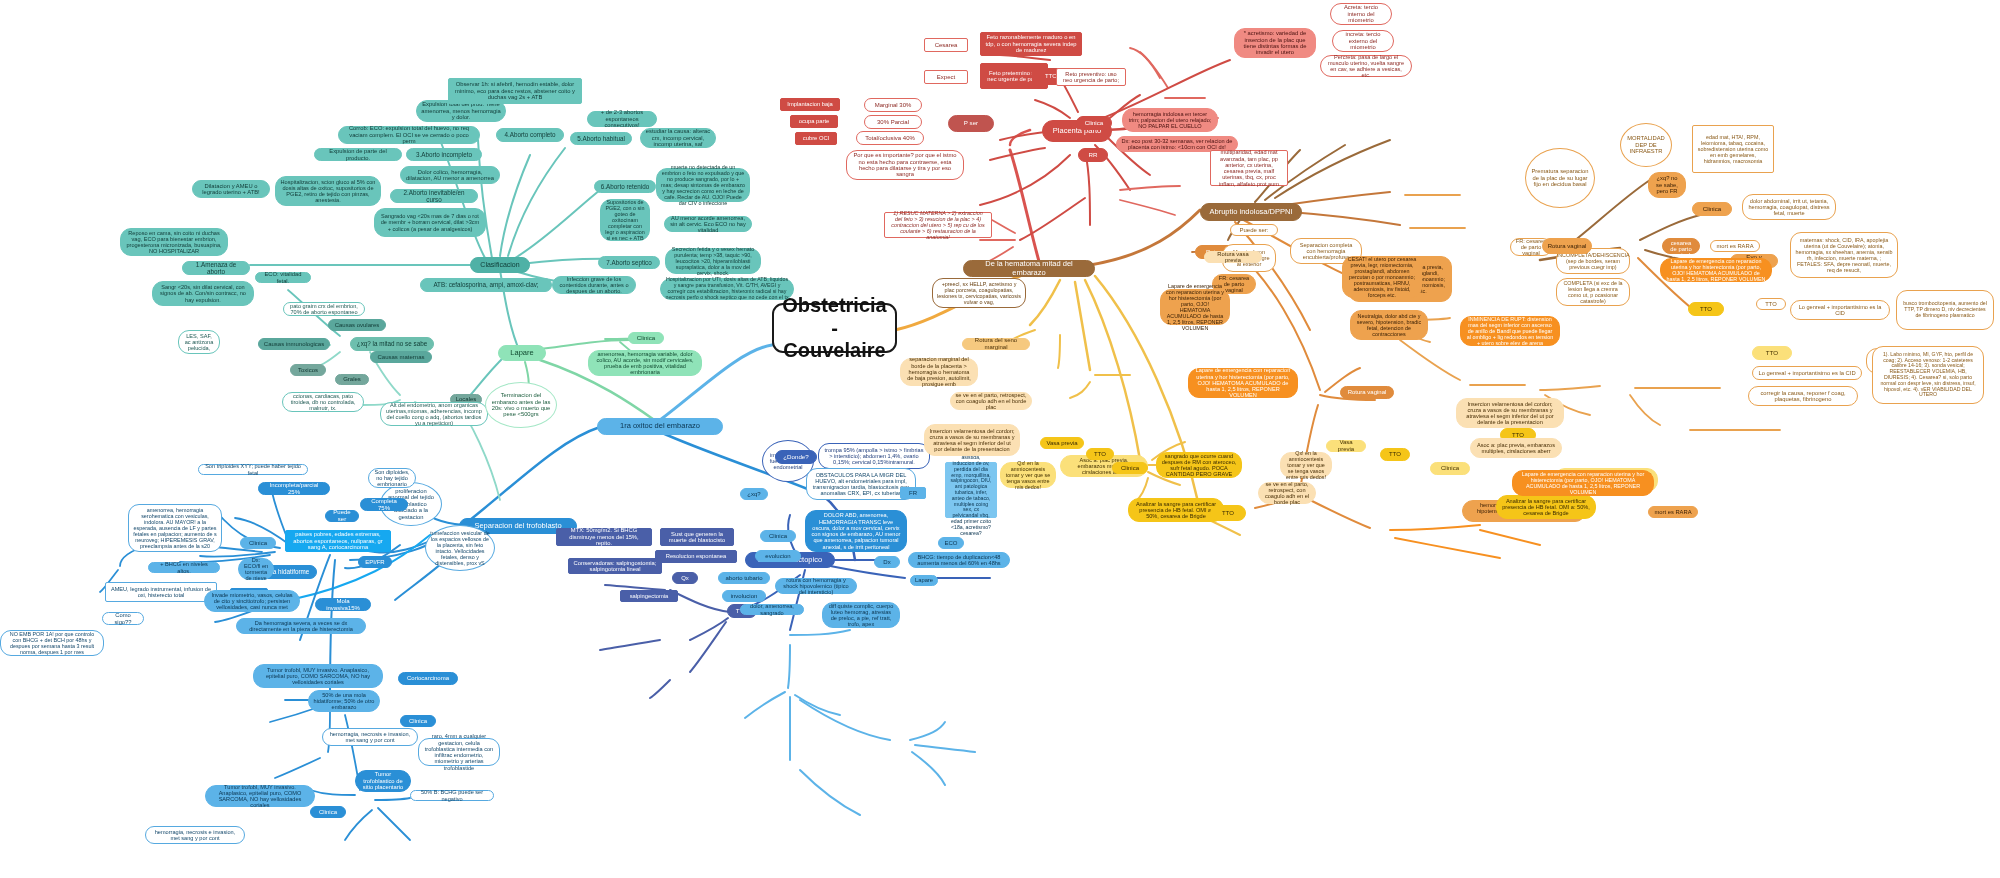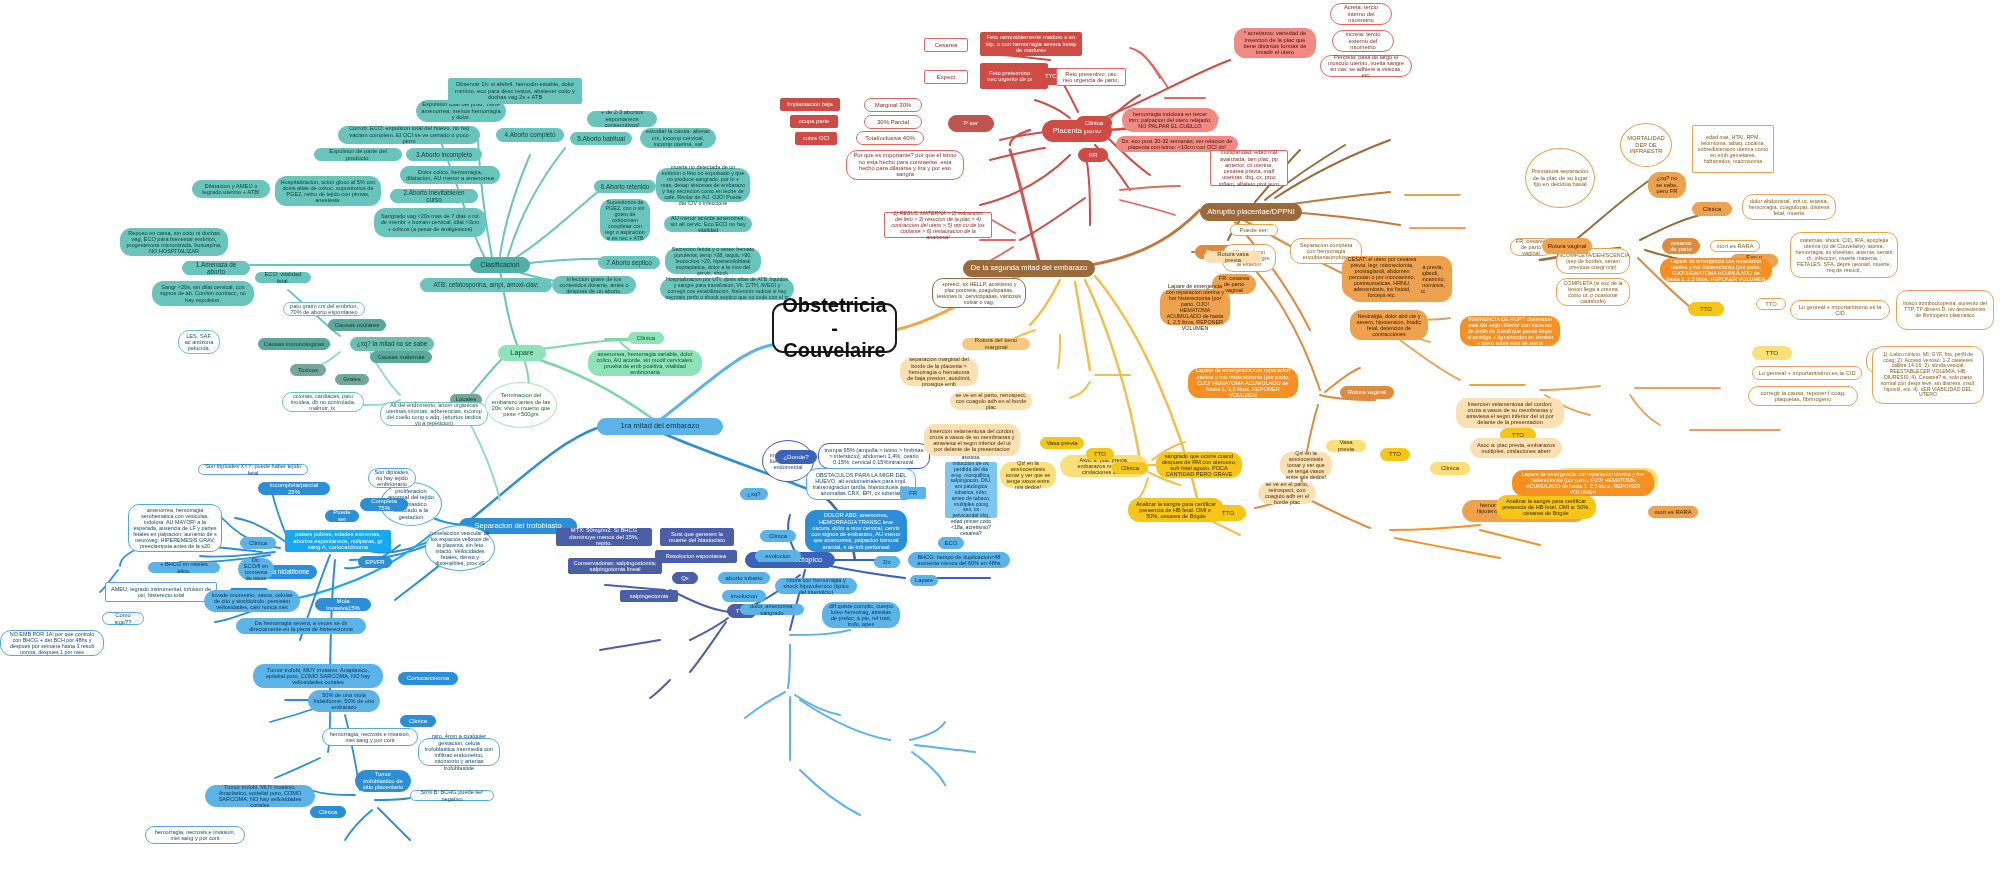--- a/index.html
+++ b/index.html
@@ -238,27 +238,27 @@
     <path d="M1540 260 C 1570 255 1600 250 1620 248" stroke="#9a6a3a" stroke-width="2.5"></path>
     <path d="M1640 240 C 1660 230 1680 220 1700 215" stroke="#9a6a3a" stroke-width="2"></path>
     <path d="M1645 250 C 1670 258 1690 262 1710 262" stroke="#9a6a3a" stroke-width="2"></path>
     <path d="M1638 258 C 1660 280 1680 300 1700 315" stroke="#e08b3c" stroke-width="2"></path>
     <path d="M1560 252 C 1590 230 1620 200 1650 180" stroke="#9a6a3a" stroke-width="2"></path>
   </g>
 </svg>
 
 <div class="node central rr" style="left:772px;top:303px;width:125px;height:50px;">Obstetricia - Couvelaire</div>
 
-<div class="node bluL pill" style="left:597px;top:418px;width:126px;height:17px;font-size:7.5px;">1ra mitad del embarazo</div>
-<div class="node brnF pill" style="left:963px;top:260px;width:132px;height:17px;font-size:7.5px;">De la segunda mitad del embarazo</div>
+<div class="node bluL pill" style="left:597px;top:418px;width:126px;height:17px;font-size:7.5px;">1ra oxitoc del embarazo</div>
+<div class="node brnF pill" style="left:963px;top:260px;width:132px;height:17px;font-size:7.5px;">De la hematoma mitad del embarazo</div>
 <div class="node grnF pill" style="left:498px;top:345px;width:48px;height:16px;font-size:7.5px;">Lapare</div>
 <div class="node bluF pill" style="left:459px;top:518px;width:118px;height:16px;font-size:7.5px;">Separacion del trofoblasto</div>
 <div class="node bluDeep pill" style="left:745px;top:552px;width:90px;height:16px;font-size:7.5px;">Embarazo ectopico</div>
 <div class="node redF rr" style="left:1042px;top:120px;width:70px;height:22px;font-size:7.5px;">Placenta parto</div>
-<div class="node brnF pill" style="left:1200px;top:203px;width:102px;height:18px;font-size:7.5px;">Abruptio placentae/DPPNI</div>
+<div class="node brnF pill" style="left:1200px;top:203px;width:102px;height:18px;font-size:7.5px;">Abruptio indolosa/DPPNI</div>
 
 <div class="node tealD pill" style="left:470px;top:257px;width:60px;height:16px;font-size:7px;">Clasificacion</div>
 <div class="node tealF rr" style="left:420px;top:278px;width:132px;height:14px;font-size:6.3px;">ATB: cefalosporina, ampi, amoxi-clav;</div>
 
 <div class="node tealF pill" style="left:182px;top:261px;width:68px;height:14px;font-size:6.3px;">1.Amenaza de aborto</div>
 <div class="node tealF rr" style="left:152px;top:281px;width:102px;height:25px;font-size:5.6px;">Sangr &lt;20s, sin dilat cervical, con signos de ab. Con/sin contracc, no hay expulsion.</div>
 <div class="node tealF rr" style="left:120px;top:228px;width:108px;height:28px;font-size:5.6px;">Reposo en cama, sin coito ni duchas vag, ECO para bienestar embrion, progesterona micronizada, busuapina, NO HOSPITALIZAR</div>
 <div class="node tealF rr" style="left:255px;top:272px;width:56px;height:11px;font-size:5.8px;">ECO: vitalidad fetal.</div>
 
 <div class="node tealF pill" style="left:390px;top:189px;width:88px;height:14px;font-size:6.3px;">2.Aborto inevitable/en curso</div>

